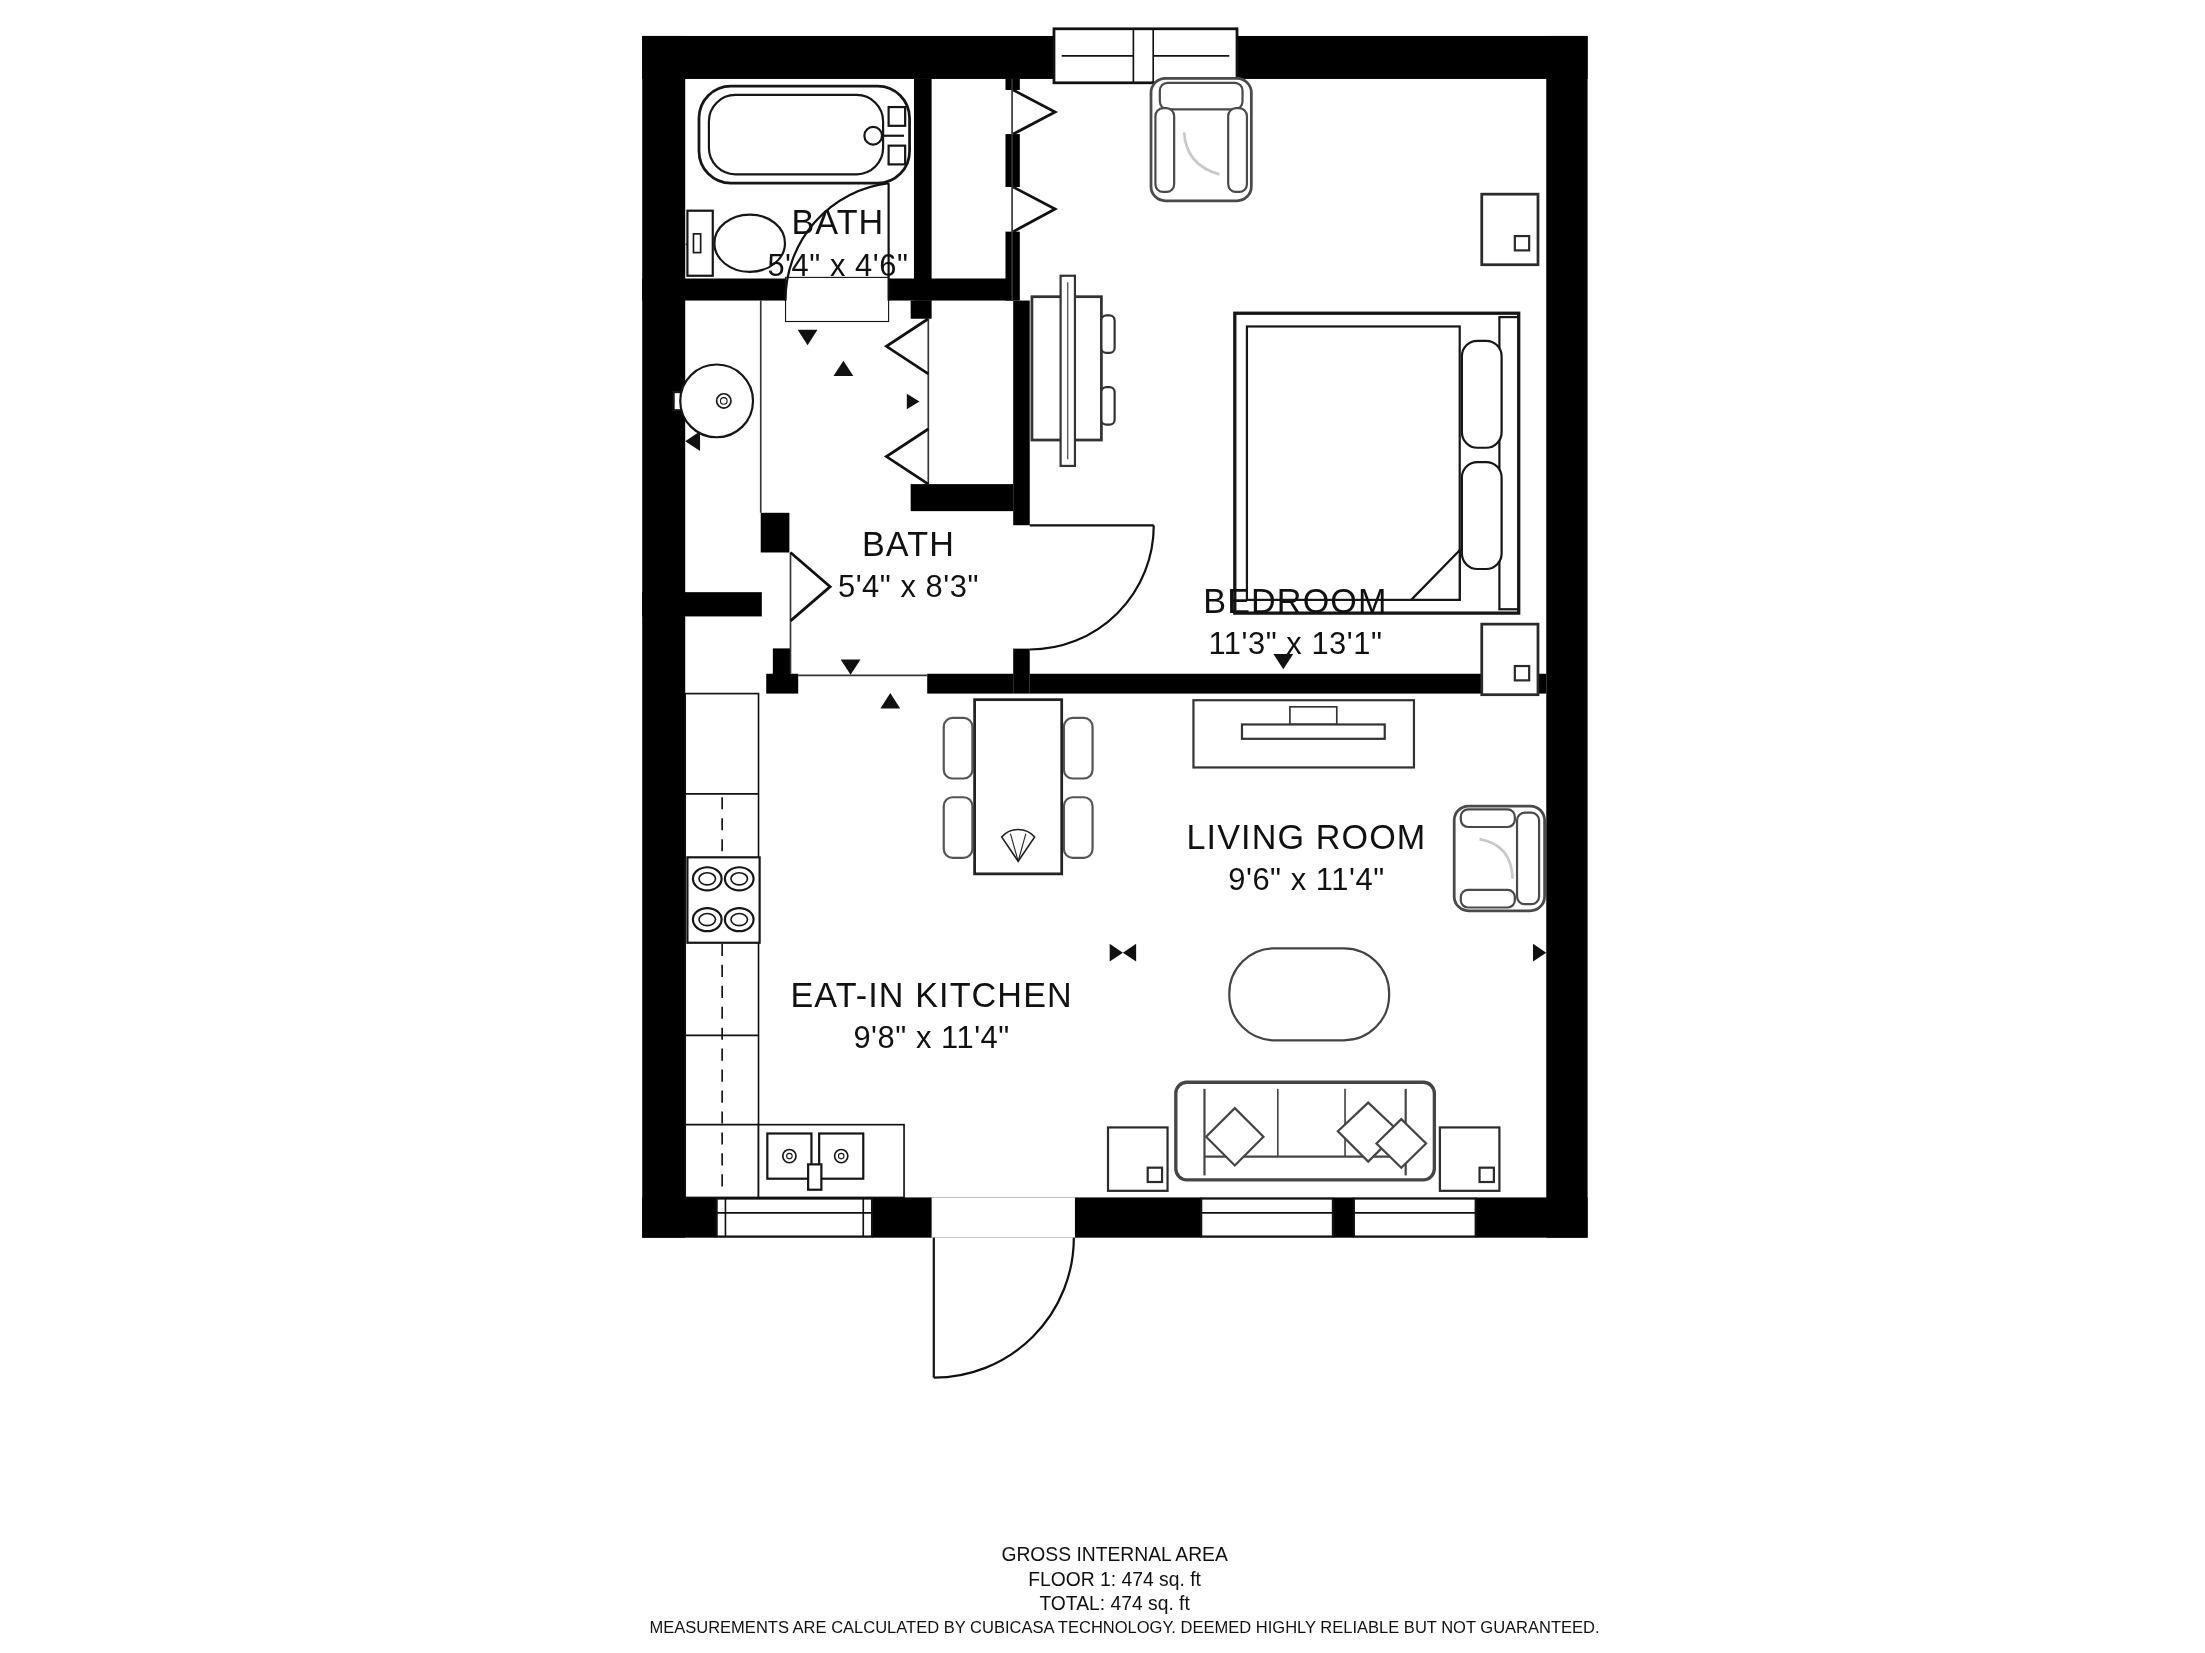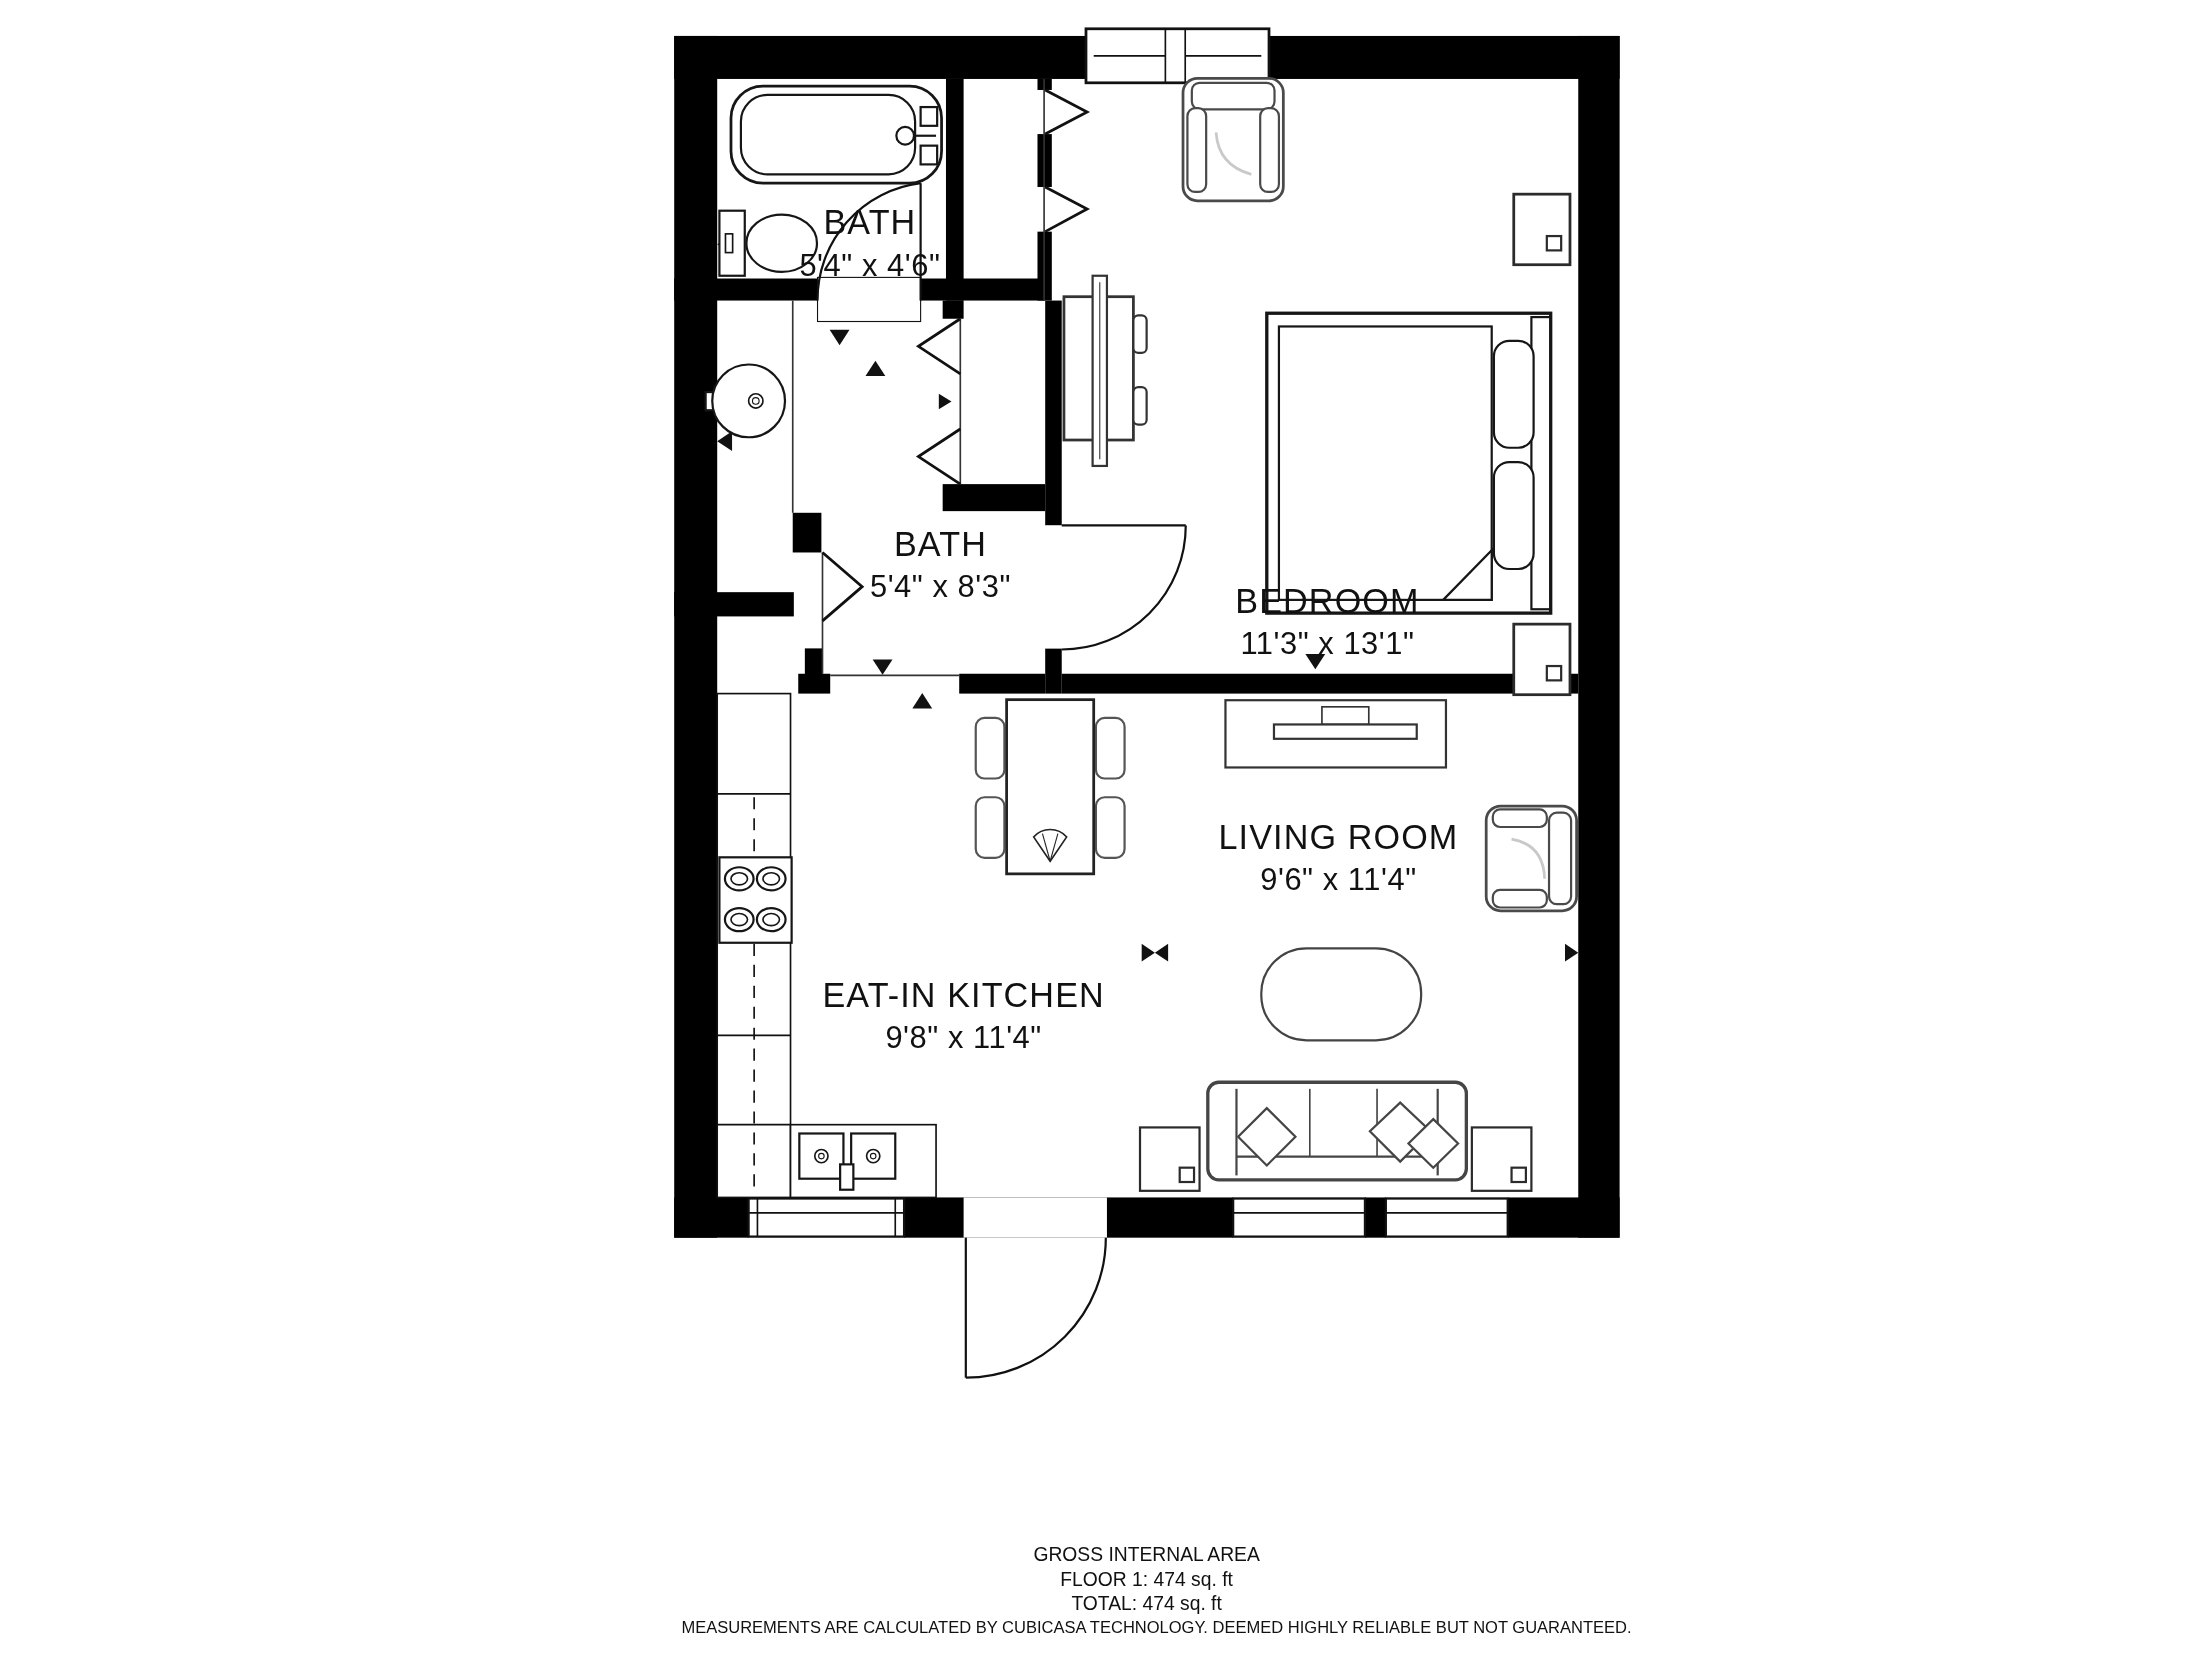--- a/index.html
+++ b/index.html
@@ -1,16 +1,16 @@
 <!DOCTYPE html>
 <html style="font-size:8.8px"><head>
 <meta charset="utf-8">
 <style>
   html,body{margin:0;padding:0;background:#ffffff;}
-  #canvas{width:1990px;height:1654px;position:relative;background:#fff;padding-left:32px;}
+  #canvas{width:1990px;height:1654px;position:relative;background:#fff;}
   svg{display:block;}
   text{font-family:"Liberation Sans", sans-serif; fill:#111;}
   .room-name{font-size:62px; letter-spacing:2px;}
   .room-dims{font-size:56px; letter-spacing:1px;}
   .footer-line{font-size:35px;}
   .footer-disclaimer{font-size:30px;}
 </style>
 </head>
 <body>
 

